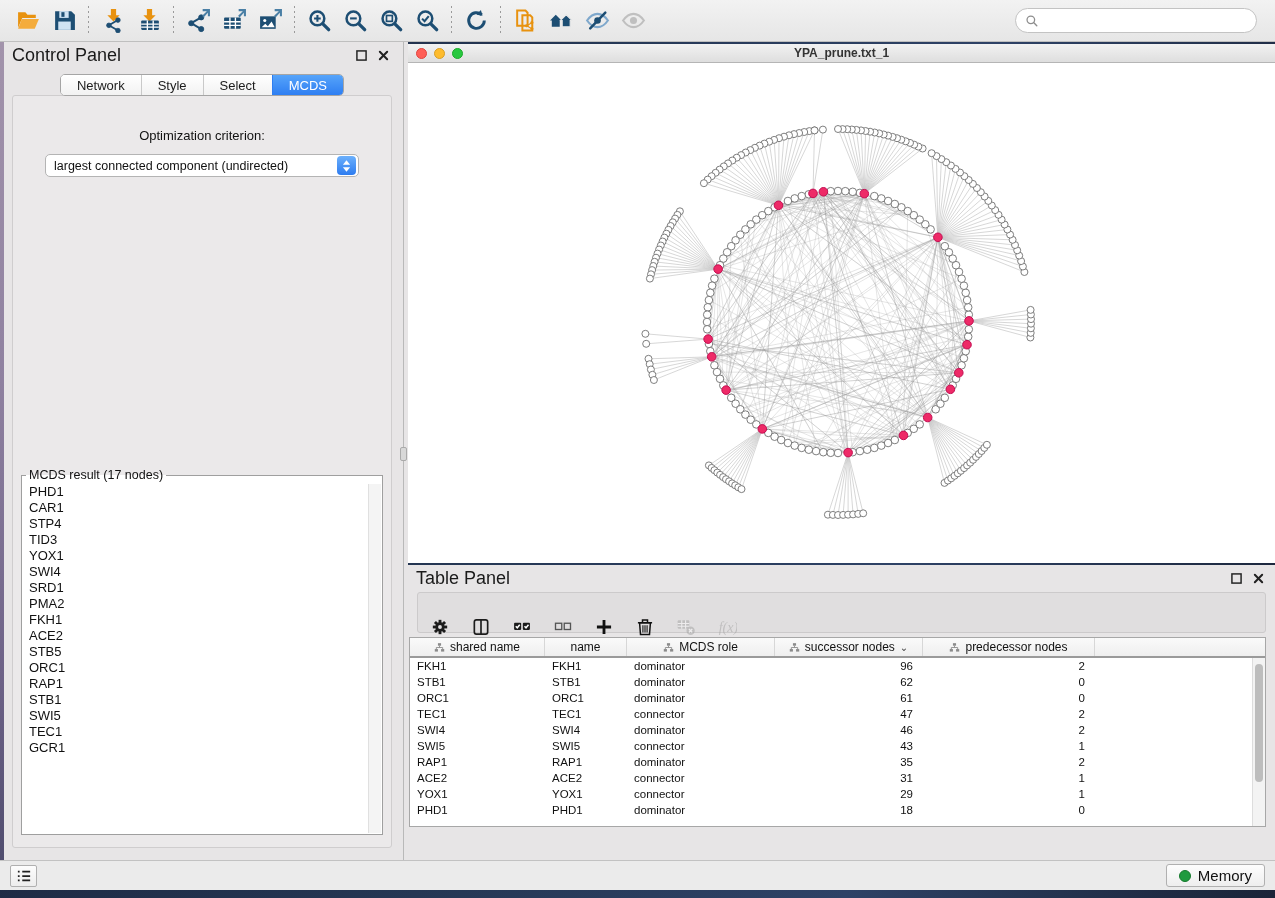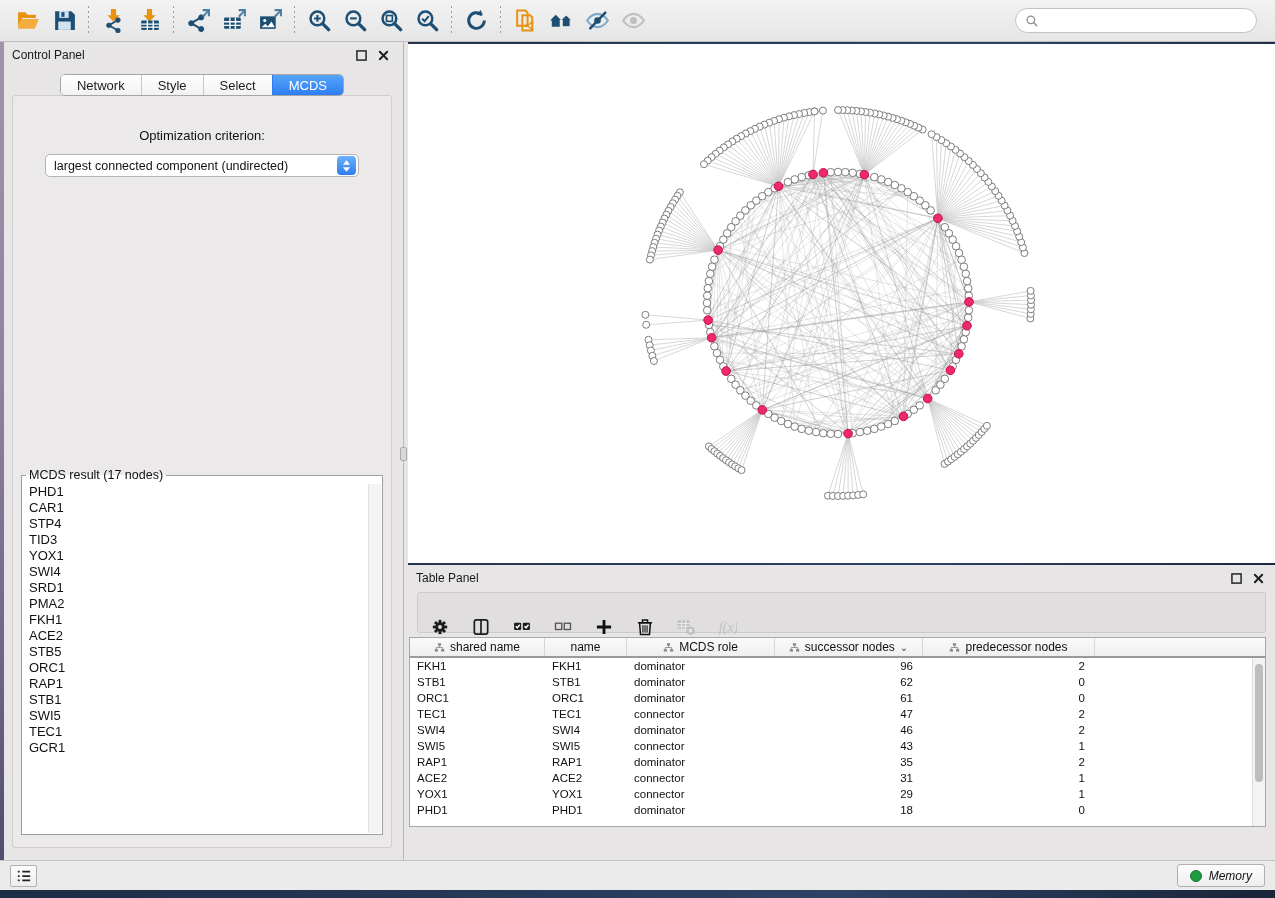--- a/index.html
+++ b/index.html
@@ -20,21 +20,21 @@
   #search-wrap svg { width:14px; height:14px; flex:0 0 auto; }
   #search-input { border:none; outline:none; background:transparent; flex:1; font-size:13px; margin-left:6px; }
 
   
   #left-strip { position:absolute; left:0; top:42px; width:4px; height:848px;
     background:linear-gradient(#a293ab,#8f81a0 40%,#6d6287 75%,#4c4a6b); }
 
   
   #control-panel { position:absolute; left:4px; top:42px; width:396px; height:818px; background:#e7e5e6; }
   .panel-head { height:26px; display:flex; align-items:center; padding:0 8px; }
-  .panel-title { font-size:12px; color:#1a1a1a; }
+  .panel-title { font-size:18px; color:#1a1a1a; }
   .panel-head .spacer { flex:1; }
   .win-ctl { width:18px; height:16px; display:flex; align-items:center; justify-content:center; margin-left:4px; }
   .win-ctl svg { width:11px; height:11px; }
 
   #cp-tabs { position:absolute; left:0; right:0; top:32px; height:22px; display:flex; justify-content:center; z-index:3; }
   .seg { display:flex; border:1px solid #a5a5a5; border-radius:5px; overflow:hidden; background:#fff; height:22px; }
   .seg-item { padding:0 16px; font-size:13px; color:#1c1c1c; display:flex; align-items:center;
     border-left:1px solid #c9c9c9; background:linear-gradient(#ffffff,#f2f2f2); }
   .seg-item:first-child { border-left:none; }
   .seg-item.active { background:linear-gradient(#56a4fa,#2e7ef2); color:#fff; border-left-color:#2e7ef2; }
@@ -101,21 +101,21 @@
 
   
   #status-bar { position:absolute; left:0; top:860px; width:1275px; height:30px; background:#ebebeb; border-top:1px solid #c2c2c2;
     display:flex; align-items:center; padding:0 10px; }
   #list-btn { width:27px; height:22px; border:1px solid #b0b0b0; background:linear-gradient(#fdfdfd,#ededed);
     border-radius:2px; display:flex; align-items:center; justify-content:center; }
   #list-btn svg { width:16px; height:14px; }
   #memory-btn { margin-left:auto; height:23px; padding:0 12px; border:1px solid #b0b0b0; border-radius:3px;
     background:linear-gradient(#fdfdfd,#eeeeee); display:flex; align-items:center; gap:7px; }
   #memory-btn .dot { width:12px; height:12px; border-radius:50%; background:#1f9a3e; border:1px solid #157a2d; }
-  #memory-btn .lbl { font-size:12px; color:#111;font-style:italic; }
+  #memory-btn .lbl { font-size:15px; color:#111; }
   .disabled { opacity:.45; }
 </style>
 </head>
 <body>
 
 <div id="toolbar">
   <div id="tb-buttons" style="display:flex;align-items:center;">
       <div class="tb-btn">
         <svg viewBox="0 0 24 24">
           <path d="M2 4h7l2 2.5h8v3H6L2 19z" fill="#E8920F"></path>
@@ -329,20 +329,26 @@
     </fieldset>
   </div>
 </div>
 
 <div id="v-splitter">
   <div class="line"></div>
     <div class="grip"></div>
 </div>
 
 <div id="network-window">
+  <div id="net-titlebar">
+    <span class="tl red"></span>
+    <span class="tl yellow"></span>
+    <span class="tl green"></span>
+    <span id="net-title">YPA_prune.txt_1</span>
+  </div>
   <svg id="net-canvas" viewBox="0 0 867 500">
       <g>
         <line x1="370.5" y1="142.3" x2="560.8" y2="251.7" stroke="#A8A8A8" stroke-width="0.7" opacity="0.42"></line>
         <line x1="370.5" y1="142.3" x2="553.6" y2="215.7" stroke="#A8A8A8" stroke-width="0.7" opacity="0.42"></line>
         <line x1="370.5" y1="142.3" x2="559.1" y2="280.9" stroke="#A8A8A8" stroke-width="0.7" opacity="0.42"></line>
         <line x1="370.5" y1="142.3" x2="386.7" y2="382.6" stroke="#A8A8A8" stroke-width="0.7" opacity="0.42"></line>
         <line x1="370.5" y1="142.3" x2="299.8" y2="273.7" stroke="#A8A8A8" stroke-width="0.7" opacity="0.42"></line>
         <line x1="370.5" y1="142.3" x2="323.2" y2="183.2" stroke="#A8A8A8" stroke-width="0.7" opacity="0.42"></line>
         <line x1="370.5" y1="142.3" x2="302.3" y2="229.8" stroke="#A8A8A8" stroke-width="0.7" opacity="0.42"></line>
         <line x1="370.5" y1="142.3" x2="444.7" y2="128.8" stroke="#A8A8A8" stroke-width="0.7" opacity="0.42"></line>

